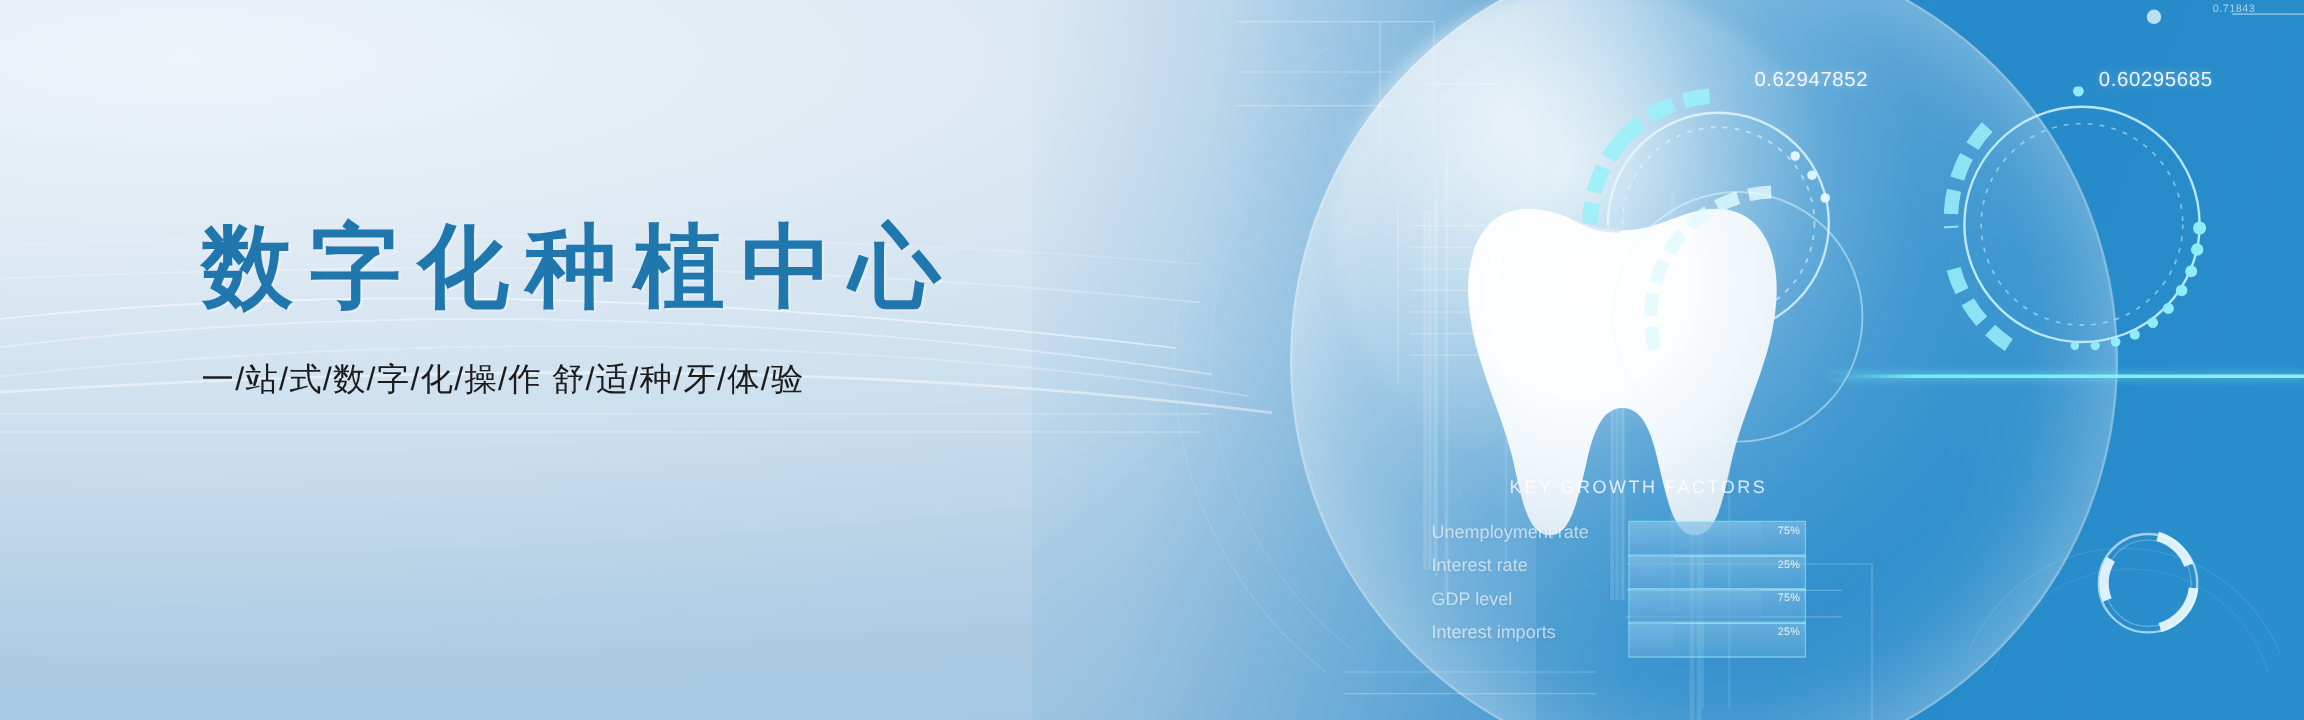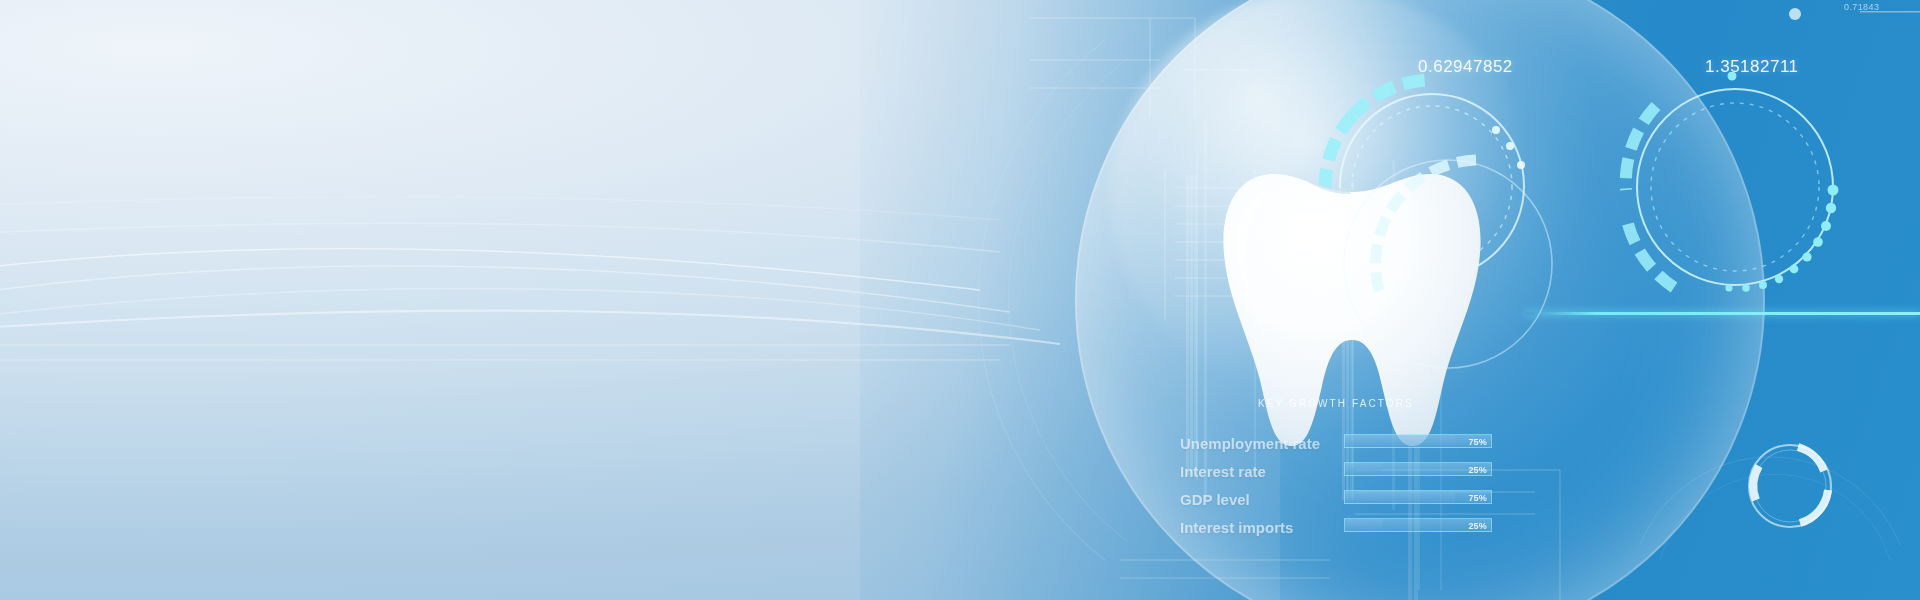--- a/index.html
+++ b/index.html
@@ -62,20 +62,21 @@
   .ring-dots-wrap { position:absolute; left:1620px; top:72px; width:230px; height:230px; }
   .ring-small-wrap { position:absolute; left:1742px; top:438px; width:96px; height:96px; }
 
   .numline {
     position:absolute;
     color:rgba(255,255,255,0.92);
     font-size:17px; letter-spacing:0.5px;
     font-family:"Liberation Sans", sans-serif;
     text-shadow:0 0 6px rgba(255,255,255,0.35);
     white-space:nowrap;
+    margin-left:44px;
   }
   .num-a { left:1418px; top:57px; }
   .num-b { left:1705px; top:57px; }
   .num-tiny {
     position:absolute; left:1812px; top:2px;
     font-size:9px; color:rgba(255,255,255,0.60); letter-spacing:0.4px;margin-left:32px;
   }
 
   
   .cyan-rule {
@@ -84,35 +85,35 @@
     box-shadow:0 0 8px rgba(120,238,248,0.8);
   }
 
   
   .schematic { position:absolute; inset:0; pointer-events:none; }
 
   
   .gf-block { position:absolute; left:1180px; top:398px; width:320px; height:200px; }
   .gf-title {
     position:absolute; left:78px; top:0px;
-    font-size:10px; letter-spacing:2.1px;
+    font-size:15px; letter-spacing:2.1px;
     color:rgba(255,255,255,0.80);
     font-family:"Liberation Sans", sans-serif;
     white-space:nowrap;
   }
-  .gf-rows { position:absolute; left:0; top:35px; width:320px;font-weight:bold; }
+  .gf-rows { position:absolute; left:13px; top:35px; width:320px; }
   .gf-row { position:relative; height:24px; margin-bottom:4px; }
   .gf-label {
     position:absolute; left:0; top:2px;
     font-size:15px; color:rgba(255,255,255,0.62);
     white-space:nowrap;
     text-shadow:0 1px 2px rgba(80,130,175,0.25);
   }
   .gf-bar-bg {
-    position:absolute; left:164px; top:1px; width:148px; height:14px;
+    position:absolute; left:164px; top:1px; width:148px; height:30px;
     border:1px solid rgba(150,240,250,0.55);
     background:linear-gradient(180deg, rgba(185,225,245,0.36), rgba(150,205,235,0.22));
   }
   .gf-bar-fill {
     position:absolute; left:0; top:0; height:100%;
     background:linear-gradient(180deg, rgba(120,185,228,0.55), rgba(86,160,214,0.55));
   }
   .gf-pct {
     position:absolute; right:4px; top:2px;
     font-size:9px; color:rgba(255,255,255,0.85);
@@ -312,21 +313,21 @@
         <path d="M56 9 A 39 39 0 0 1 82 33"></path>
         <path d="M86 52 A 39 39 0 0 1 58 85"></path>
         <path d="M14 62 A 39 39 0 0 1 17 28"></path>
       </g>
     </svg>
   </div>
 
   <div class="cyan-rule"></div>
 
   <div class="numline num-a">0.62947852</div>
-  <div class="numline num-b">1.35182711</div>
+  <div class="numline num-b">0.60295685</div>
   <div class="num-tiny">0.71843</div>
   <svg style="position:absolute;left:1783px;top:2px;" width="26" height="24">
     <circle cx="12" cy="12" r="6" fill="rgba(235,252,255,0.75)"></circle>
   </svg>
   <svg style="position:absolute;left:1860px;top:8px;" width="60" height="8">
     <rect x="0" y="3" width="60" height="1.5" fill="rgba(255,255,255,0.4)"></rect>
   </svg>
 
   <div class="gf-block">
     <div class="gf-title">KEY GROWTH FACTORS</div>
@@ -361,14 +362,18 @@
         <span class="gf-label">Interest imports</span>
         <span class="gf-bar-bg">
           <span class="gf-bar-fill" style="width:25%"></span>
           <span class="gf-pct">25%</span>
         </span>
       </div>
 
     </div>
   </div>
 
+  <div class="text-block">
+    <div class="headline">数字化种植中心</div>
+    <div class="subline">一/站/式/数/字/化/操/作  舒/适/种/牙/体/验</div>
+  </div>
 
 </div>
 
 </body></html>

